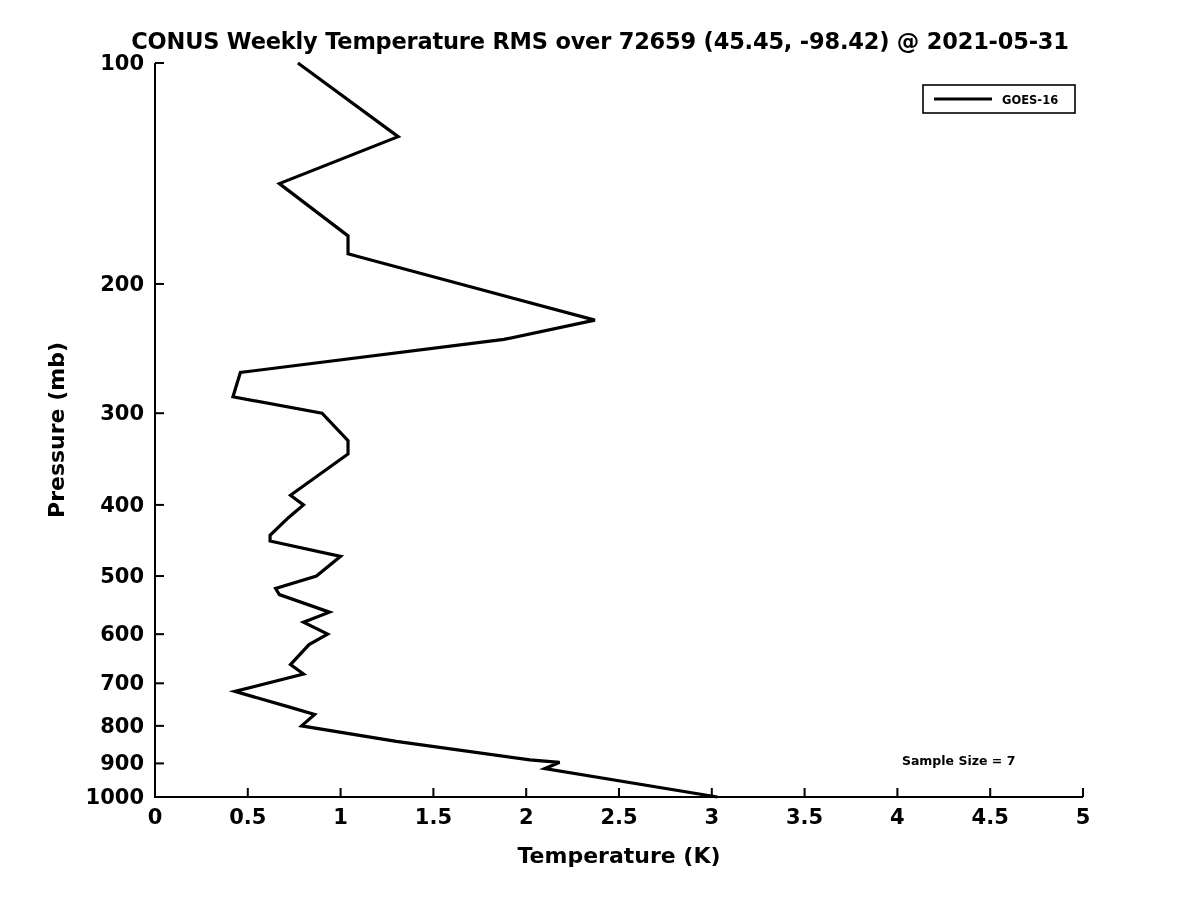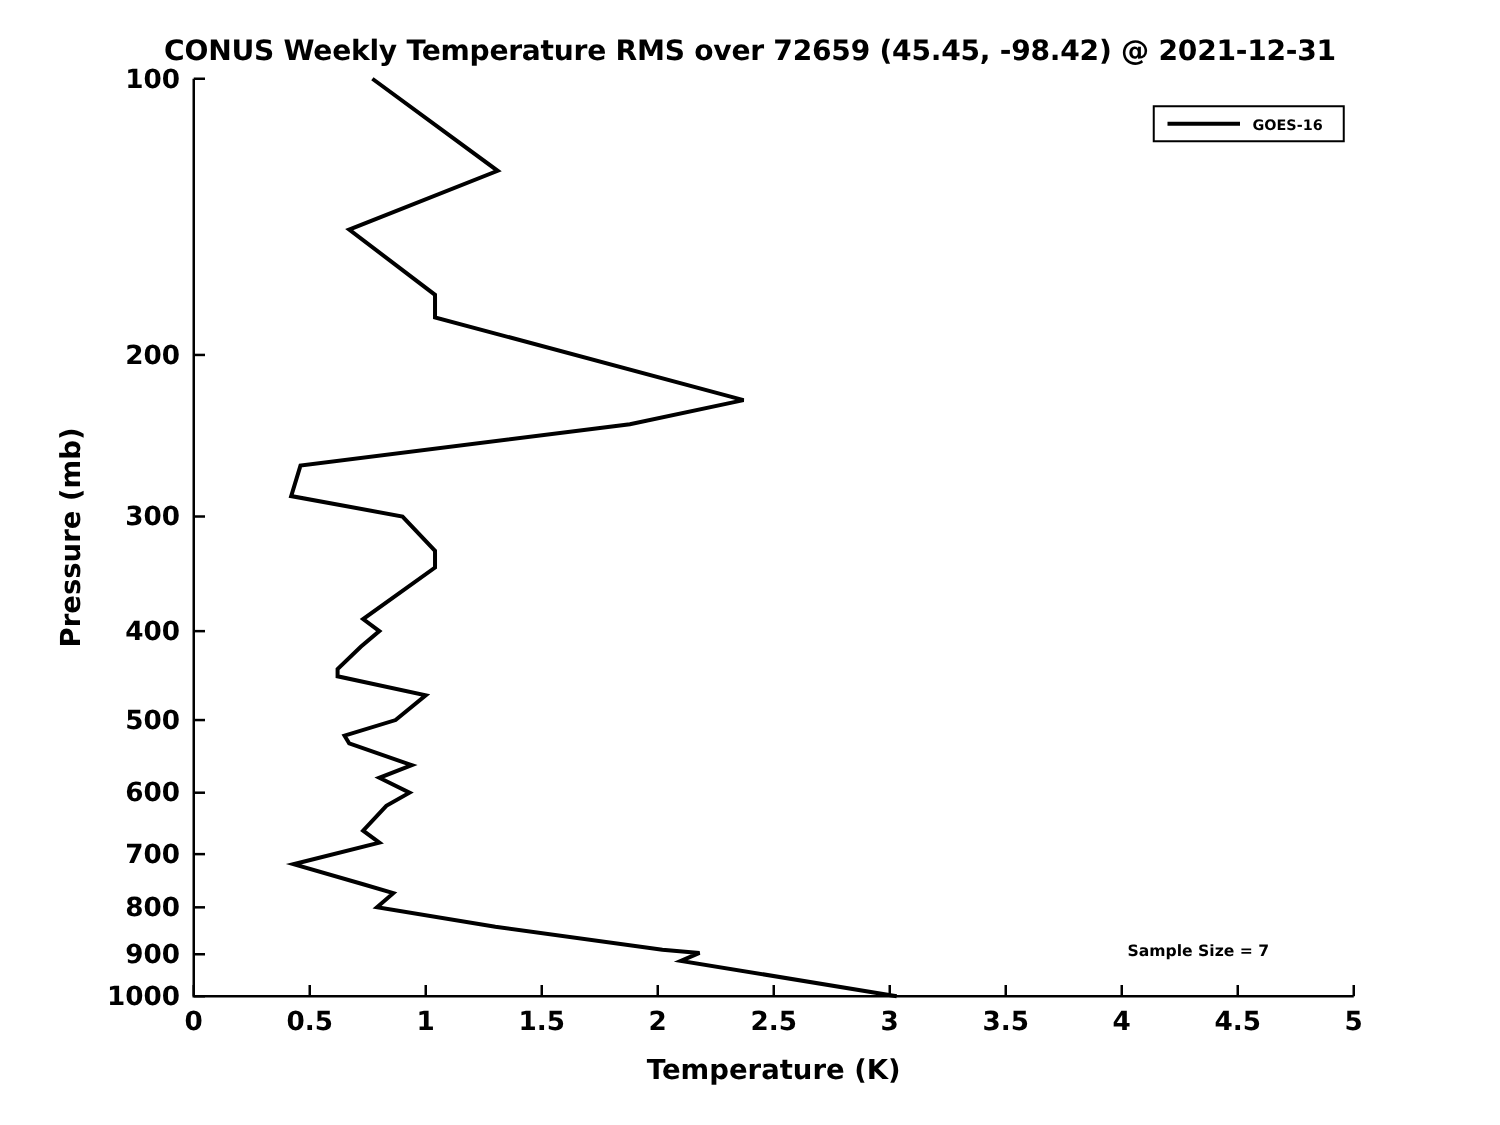--- a/index.html
+++ b/index.html
@@ -83,21 +83,21 @@
     fill: #ffffff;
     stroke: #000000;
     stroke-width: 1.6;
   }
 </style>
 </head>
 <body>
 
 <div id="figure">
 
-  <div id="chart-title">CONUS Weekly Temperature RMS over 72659 (45.45, -98.42) @ 2021-12-31</div>
+  <div id="chart-title">CONUS Weekly Temperature RMS over 72659 (45.45, -98.42) @ 2021-05-31</div>
 
   <svg id="plot-svg" width="1200" height="900">
 
     <g id="tick-group">
         <line class="tickmark" x1="155" y1="797" x2="155" y2="788"></line>
         <line class="tickmark" x1="247.8" y1="797" x2="247.8" y2="788"></line>
         <line class="tickmark" x1="340.6" y1="797" x2="340.6" y2="788"></line>
         <line class="tickmark" x1="433.4" y1="797" x2="433.4" y2="788"></line>
         <line class="tickmark" x1="526.2" y1="797" x2="526.2" y2="788"></line>
         <line class="tickmark" x1="619" y1="797" x2="619" y2="788"></line>

